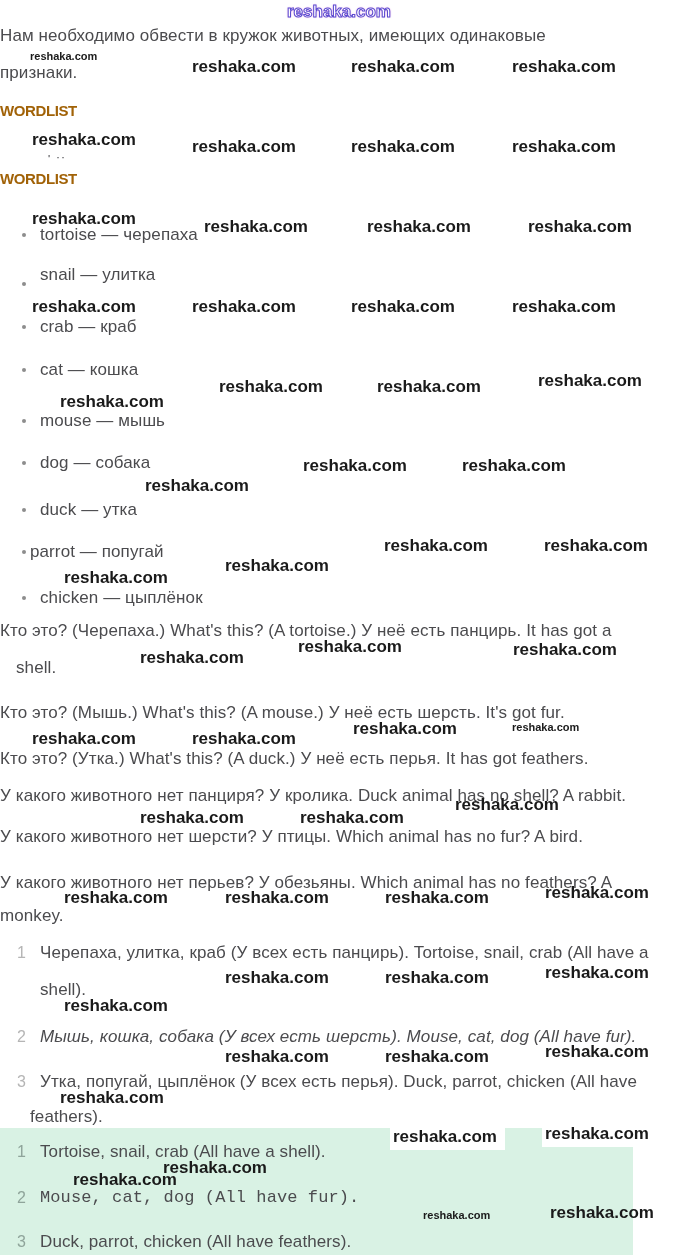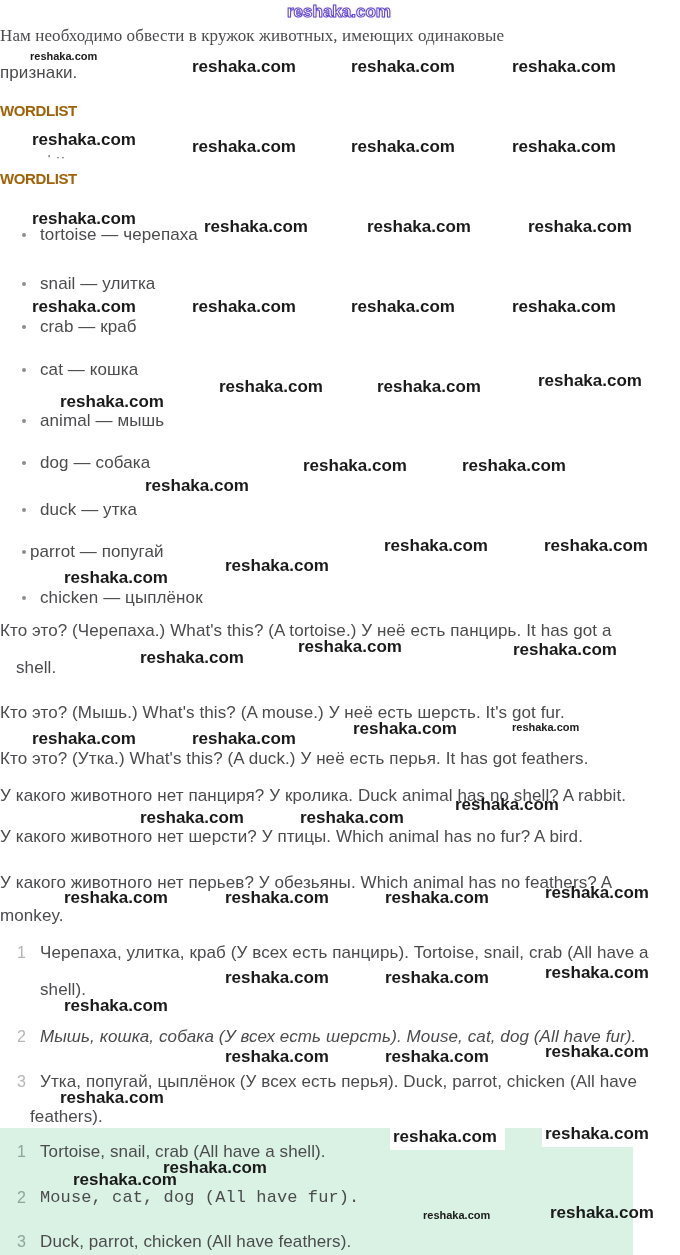--- a/index.html
+++ b/index.html
@@ -26,37 +26,37 @@
   .bullet{width:4px;height:4px;border-radius:50%;background:#8d8d8d;}
   .num{font-size:16px;color:#b5b5b5;}
   .num-g{font-size:16px;color:#8fa49a;}
   .answer-box{position:absolute;left:0;top:1128px;width:633px;height:127px;background:#d9f2e4;}
 </style>
 </head>
 <body>
 
 <span class="abs wm-outline" style="left:287px;top:2px;">reshaka.com</span>
 
-<span class="abs txt" style="left:0;top:26px;font-family:Liberation Serif, serif;">Нам необходимо обвести в кружок животных, имеющих одинаковые</span>
+<span class="abs txt" style="left:0;top:26px;">Нам необходимо обвести в кружок животных, имеющих одинаковые</span>
 <span class="abs txt" style="left:0;top:63px;">признаки.</span>
 
 <span class="abs heading" style="left:0;top:102px;">WORDLIST</span>
 <span class="abs stray" style="left:48px;top:153px;">'  ··</span>
 <span class="abs heading" style="left:0;top:170px;">WORDLIST</span>
 
 <span class="abs bullet" style="left:22px;top:233px;"></span>
 <span class="abs txt" style="left:40px;top:225px;">tortoise — черепаха</span>
 <span class="abs bullet" style="left:22px;top:282px;"></span>
-<span class="abs txt" style="left:40px;top:274px;">snail — улитка</span>
+<span class="abs txt" style="left:40px;top:265px;">snail — улитка</span>
 <span class="abs bullet" style="left:22px;top:325px;"></span>
 <span class="abs txt" style="left:40px;top:317px;">crab — краб</span>
 <span class="abs bullet" style="left:22px;top:368px;"></span>
 <span class="abs txt" style="left:40px;top:360px;">cat — кошка</span>
 <span class="abs bullet" style="left:22px;top:419px;"></span>
-<span class="abs txt" style="left:40px;top:411px;">animal — мышь</span>
+<span class="abs txt" style="left:40px;top:411px;">mouse — мышь</span>
 <span class="abs bullet" style="left:22px;top:461px;"></span>
 <span class="abs txt" style="left:40px;top:453px;">dog — собака</span>
 <span class="abs bullet" style="left:22px;top:508px;"></span>
 <span class="abs txt" style="left:40px;top:500px;">duck — утка</span>
 <span class="abs bullet" style="left:22px;top:550px;"></span>
 <span class="abs txt" style="left:30px;top:542px;">parrot — попугай</span>
 <span class="abs bullet" style="left:22px;top:596px;"></span>
 <span class="abs txt" style="left:40px;top:588px;">chicken — цыплёнок</span>
 
 <span class="abs txt" style="left:0;top:621px;">Кто это? (Черепаха.) What's this? (A tortoise.) У неё есть панцирь. It has got a</span>

